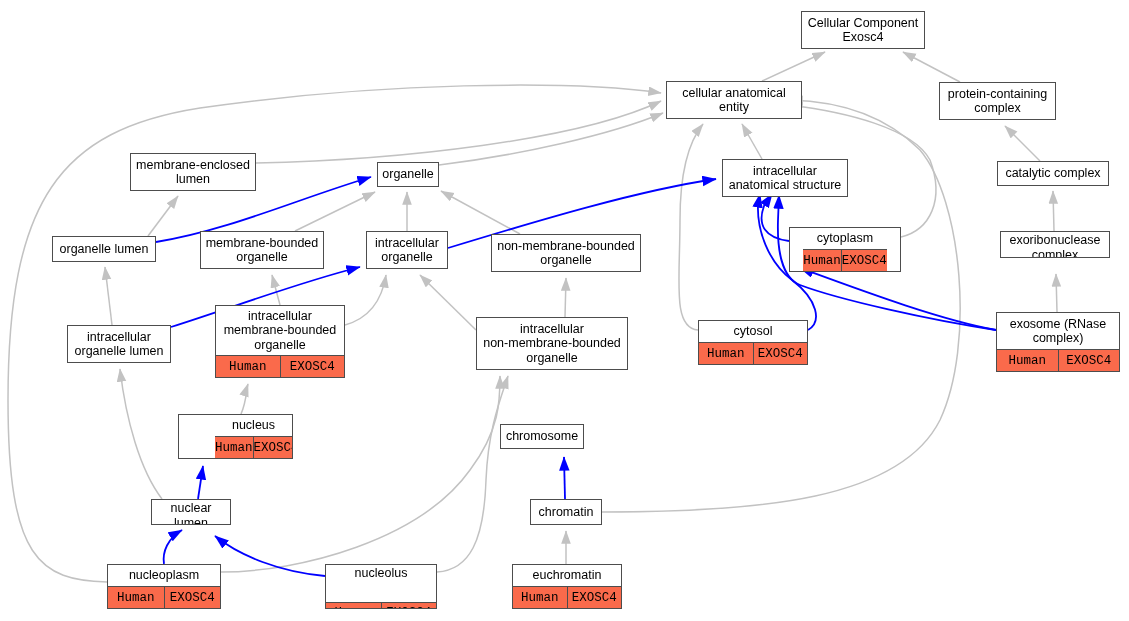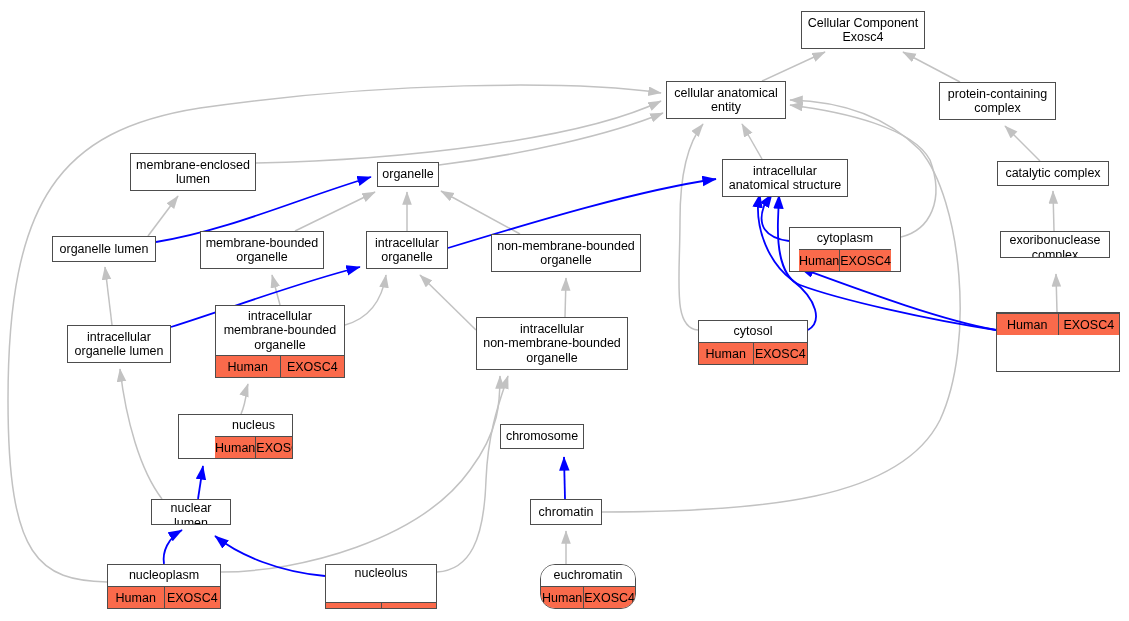--- a/index.html
+++ b/index.html
@@ -51,20 +51,21 @@
   }
   .annot-cell {
     flex: 1 1 0;
     display: flex;
     align-items: center;
     justify-content: center;
     font-size: 12.5px;
     color: #000000;
     background: #fa6a4b;
     white-space: nowrap;
+    font-family: Liberation Mono, monospace;
   }
   .annot-cell.left {
     border-right: 1.4px solid #4d4d4d;
   }
 </style>
 </head>
 <body>
 
 <div id="canvas">
 
@@ -157,21 +158,21 @@
 
       <path d="M565,499 L564,457"></path>
     </g>
   </svg>
 
   <div id="nodes">
       <div class="node" style="left: 801px; top: 11px; width: 124px; height: 38px;">
         <div class="node-title">Cellular Component
 Exosc4</div>
       </div>
-      <div class="node" style="left: 666px; top: 81px; width: 120px; height: 38px;">
+      <div class="node" style="left: 666px; top: 81px; width: 136px; height: 38px;">
         <div class="node-title">cellular anatomical
 entity</div>
       </div>
       <div class="node" style="left: 939px; top: 82px; width: 117px; height: 38px;">
         <div class="node-title">protein-containing
 complex</div>
       </div>
       <div class="node" style="left: 130px; top: 153px; width: 126px; height: 38px;">
         <div class="node-title">membrane-enclosed
 lumen</div>
@@ -231,20 +232,22 @@
 organelle</div>
       </div>
       <div class="node" style="left: 698px; top: 320px; width: 110px; height: 45px;">
         <div class="node-title">cytosol</div>
         <div class="node-annot">
           <div class="annot-cell left" style="background: rgb(250, 106, 75);">Human</div>
           <div class="annot-cell" style="background: rgb(250, 106, 75);">EXOSC4</div>
         </div>
       </div>
       <div class="node" style="left: 996px; top: 312px; width: 124px; height: 60px;">
+        <div class="node-title">exosome (RNase
+complex)</div>
         <div class="node-annot">
           <div class="annot-cell left" style="background: rgb(250, 106, 75);">Human</div>
           <div class="annot-cell" style="background: rgb(250, 106, 75);">EXOSC4</div>
         </div>
       </div>
       <div class="node" style="left: 178px; top: 414px; width: 115px; height: 45px; padding-left: 36px;">
         <div class="node-title">nucleus</div>
         <div class="node-annot">
           <div class="annot-cell left" style="background: rgb(250, 106, 75);">Human</div>
           <div class="annot-cell" style="background: rgb(250, 106, 75);">EXOSC4</div>
@@ -266,21 +269,21 @@
           <div class="annot-cell" style="background: rgb(250, 106, 75);">EXOSC4</div>
         </div>
       </div>
       <div class="node" style="left: 325px; top: 564px; width: 112px; height: 45px; gap: 20px;">
         <div class="node-title">nucleolus</div>
         <div class="node-annot">
           <div class="annot-cell left" style="background: rgb(250, 106, 75);">Human</div>
           <div class="annot-cell" style="background: rgb(250, 106, 75);">EXOSC4</div>
         </div>
       </div>
-      <div class="node" style="left: 540px; top: 564px; width: 96px; height: 45px; border-radius: 15px;">
+      <div class="node" style="left: 512px; top: 564px; width: 110px; height: 45px;">
         <div class="node-title">euchromatin</div>
         <div class="node-annot">
           <div class="annot-cell left" style="background: rgb(250, 106, 75);">Human</div>
           <div class="annot-cell" style="background: rgb(250, 106, 75);">EXOSC4</div>
         </div>
       </div>
     </div>
 
 </div>
 

